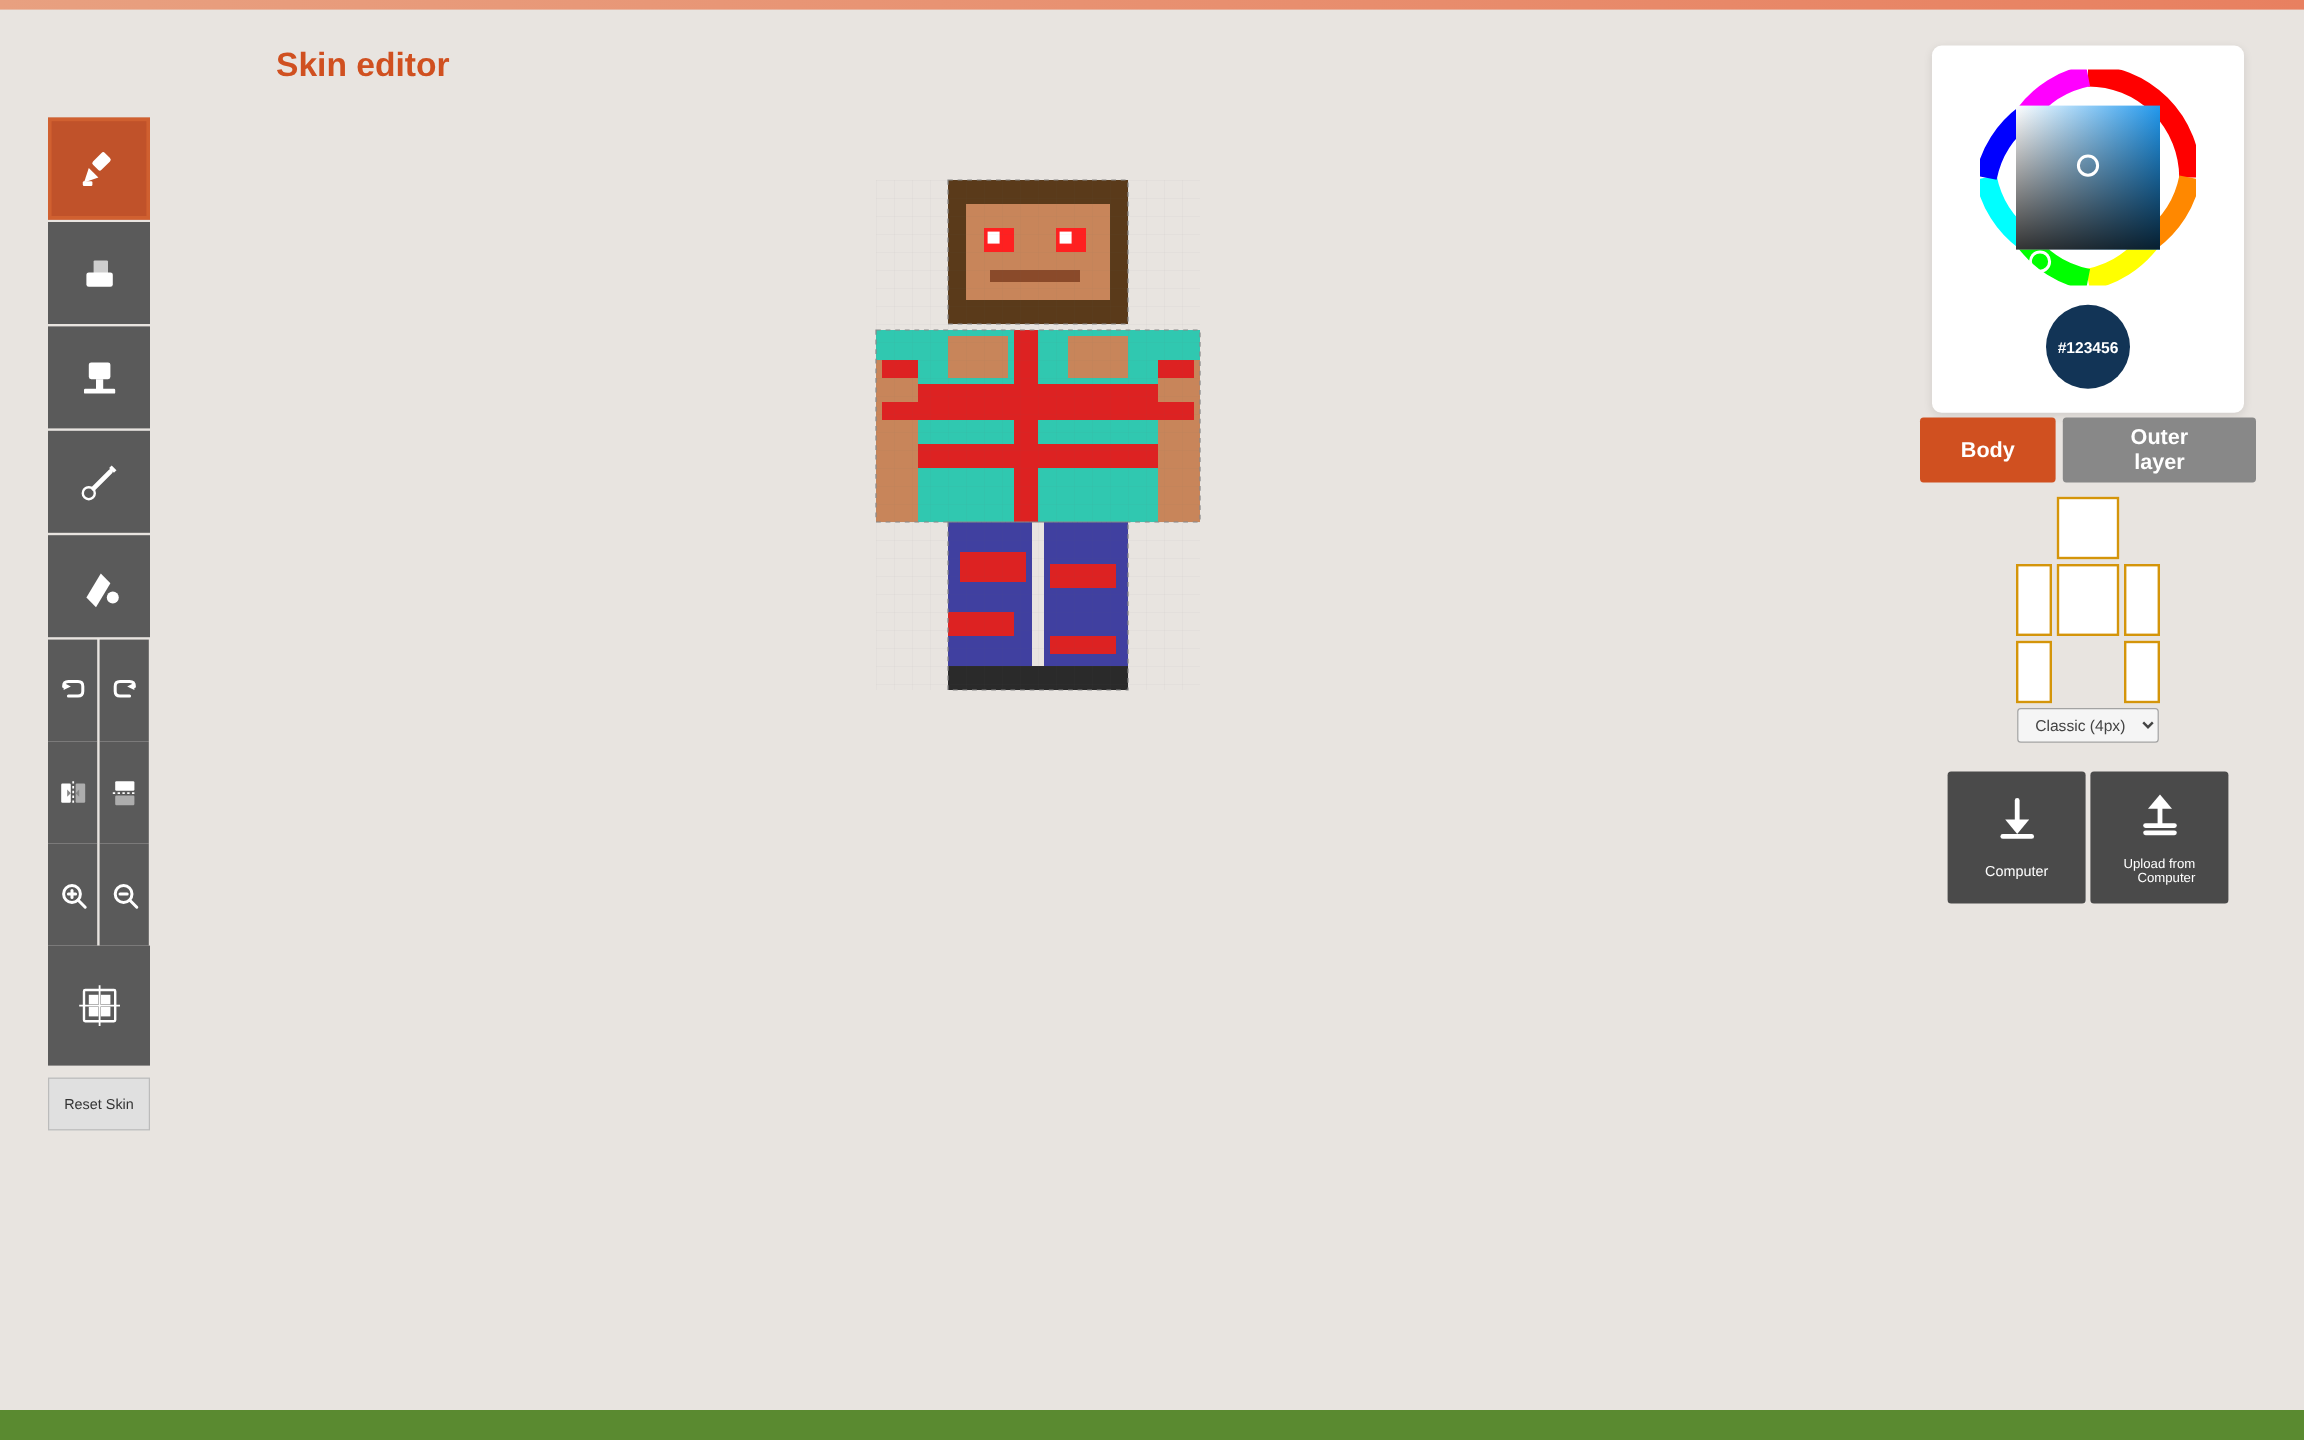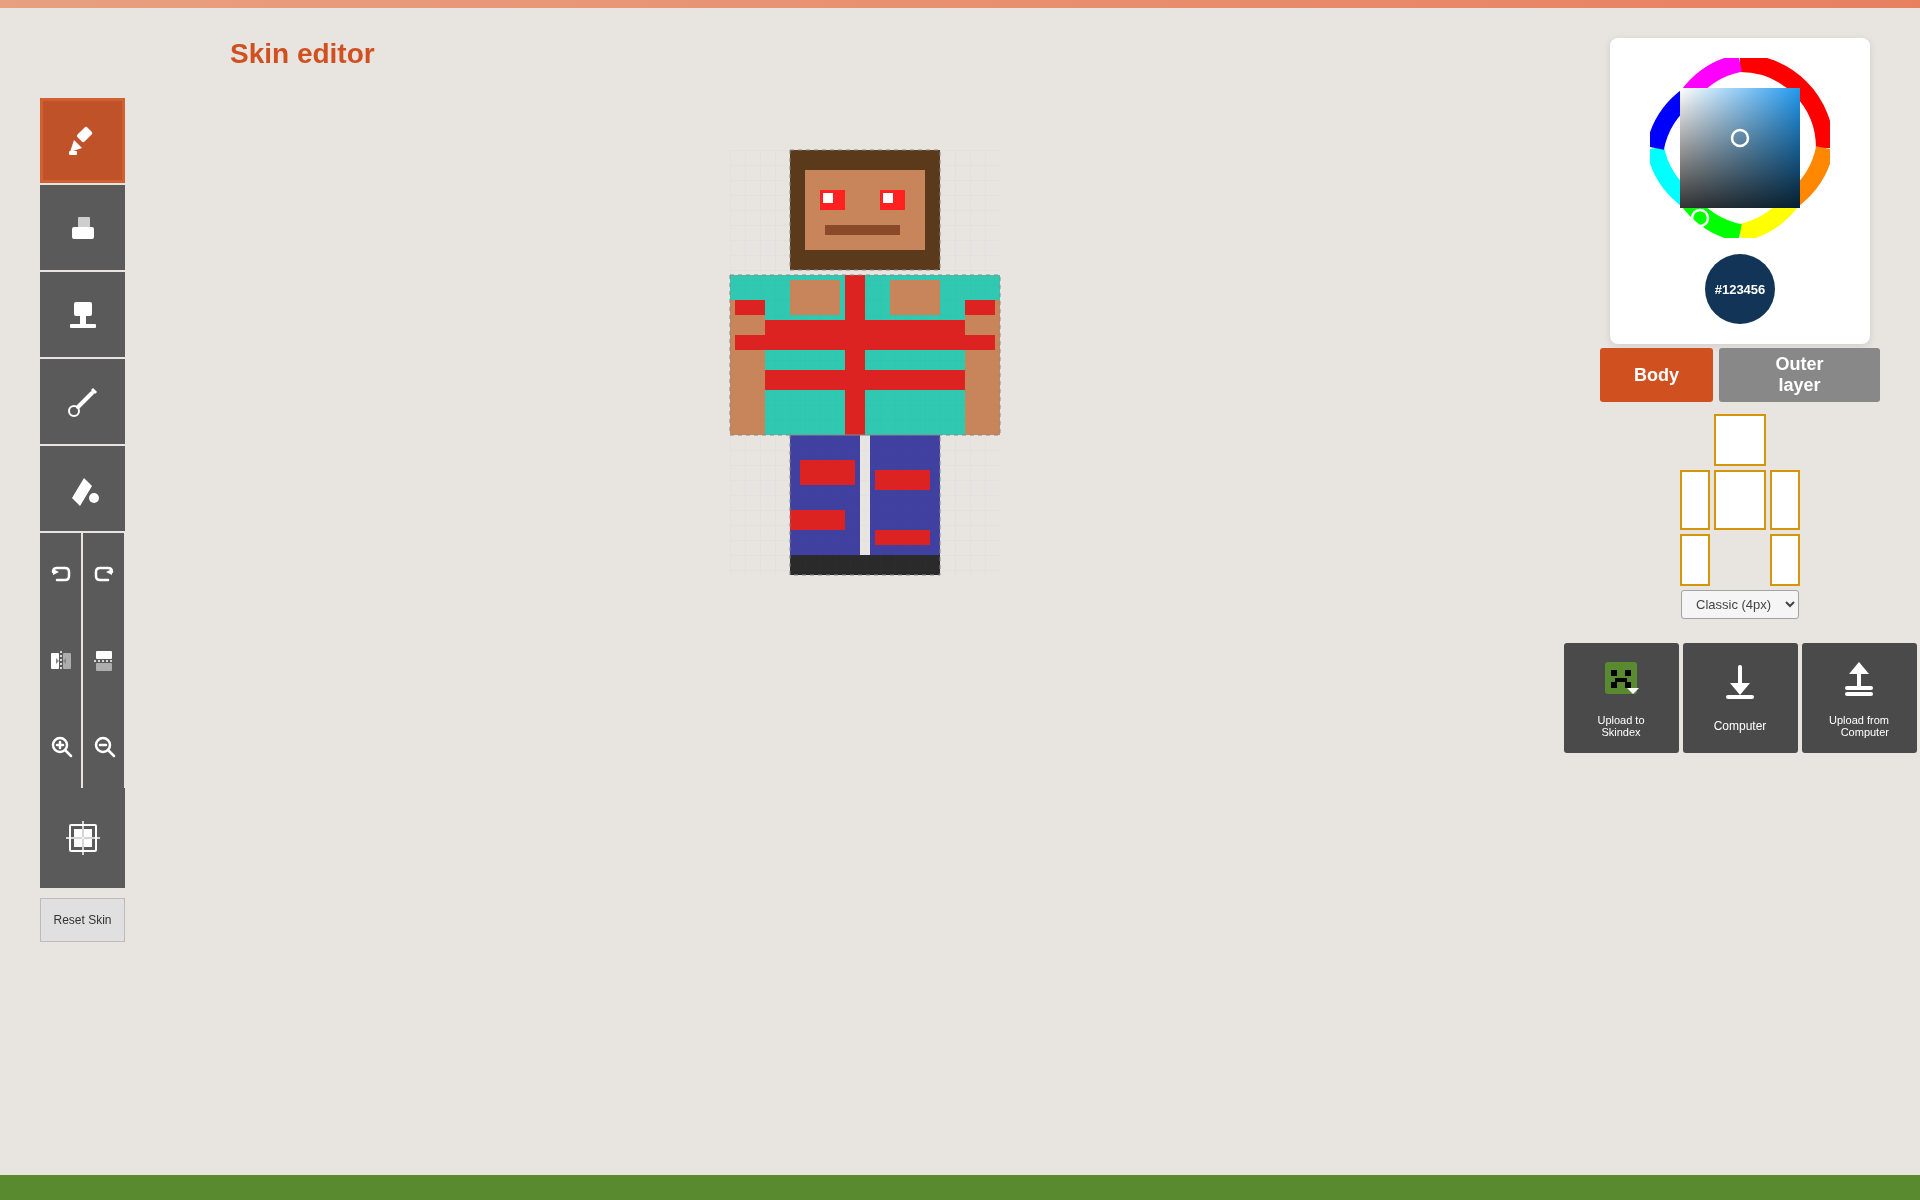--- a/index.html
+++ b/index.html
@@ -528,36 +528,20 @@
         <div class="body-part leg"></div>
       </div>
     </div>
 
     <select class="skin-dropdown">
       <option>Classic (4px)</option>
       <option>Slim (3px)</option>
     </select>
 
     <div class="action-buttons">
-      <button class="action-btn">
-        <div class="action-btn-icon">
-          
-          <svg width="40" height="40" viewBox="0 0 40 40" fill="white">
-            <rect x="4" y="4" width="32" height="32" rx="3" fill="#5a8a30"></rect>
-            <rect x="10" y="12" width="6" height="6" fill="black"></rect>
-            <rect x="24" y="12" width="6" height="6" fill="black"></rect>
-            <rect x="14" y="20" width="12" height="4" fill="black"></rect>
-            <rect x="10" y="24" width="6" height="6" fill="black"></rect>
-            <rect x="24" y="24" width="6" height="6" fill="black"></rect>
-
-            <polygon points="32,36 38,30 26,30" fill="white"></polygon>
-          </svg>
-        </div>
-        <span style="text-align:center; font-size:11px;">Upload to<br>Skindex</span>
-      </button>
 
       <button class="action-btn">
         <div class="action-btn-icon">
           <svg width="40" height="40" viewBox="0 0 40 40" fill="white">
             <line x1="20" y1="4" x2="20" y2="26" stroke="white" stroke-width="4" stroke-linecap="round"></line>
             <polygon points="20,32 10,20 30,20" fill="white"></polygon>
             <rect x="6" y="32" width="28" height="4" rx="2" fill="white"></rect>
           </svg>
         </div>
         <span>Computer</span>

